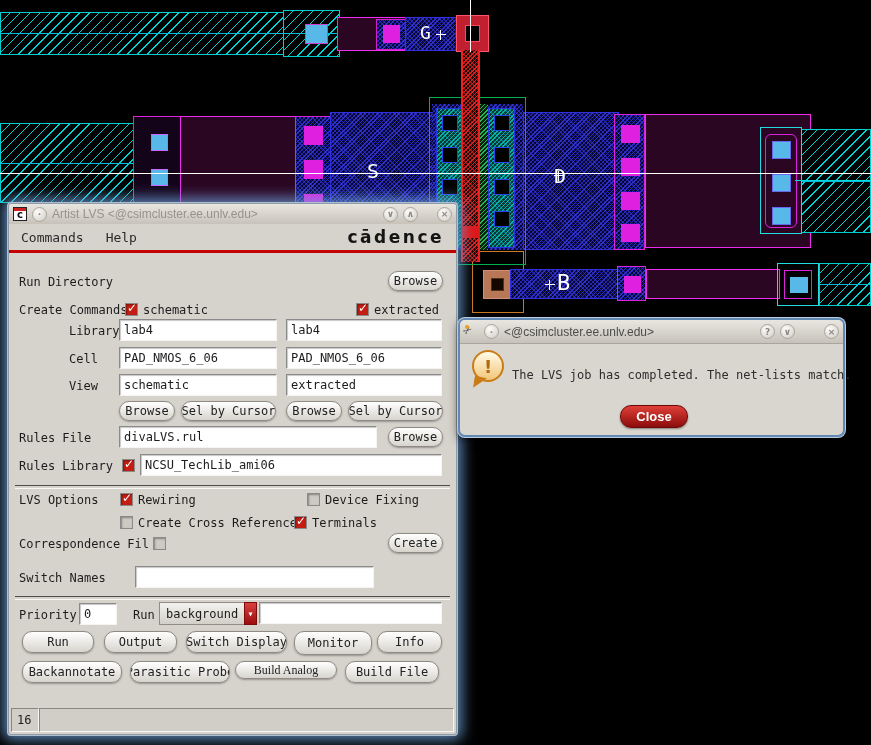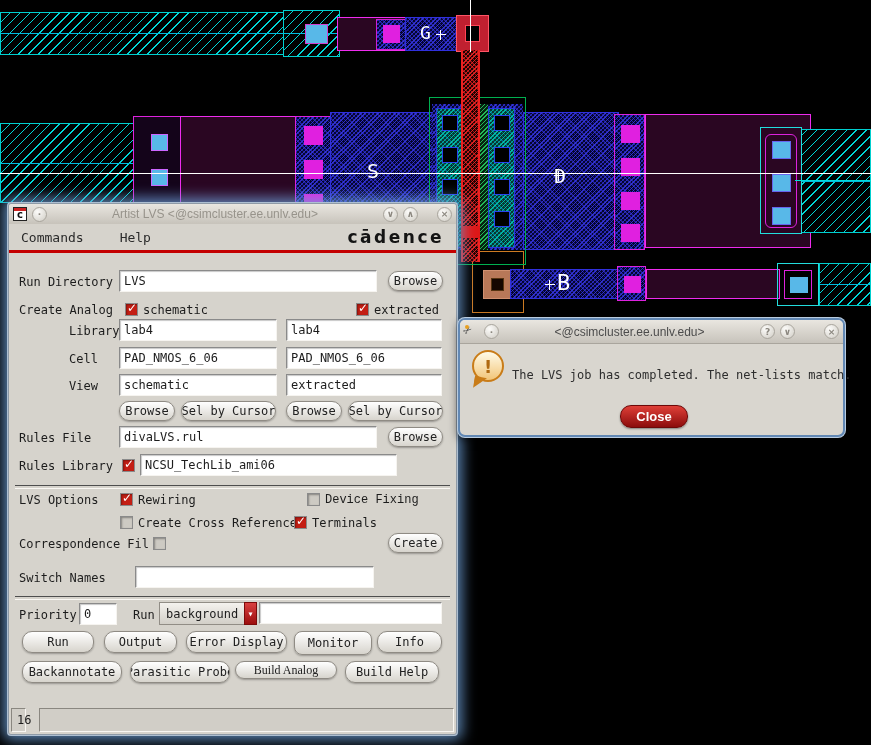--- a/index.html
+++ b/index.html
@@ -35,37 +35,37 @@
   .plusmark::before{content:"";position:absolute;left:4px;top:0;width:1px;height:10px;background:#fff;}
   .plusmark::after{content:"";position:absolute;left:0;top:4px;width:10px;height:1px;background:#fff;}
   .csq{position:absolute;box-sizing:border-box;}
 
   
   .win{position:absolute;background:#d6d3cc;border:1px solid #8e9aa6;border-radius:3px;
        box-shadow:0 0 0 1px #aebfd2,0 0 14px 5px rgba(120,175,235,.75),0 3px 10px rgba(0,0,0,.6);}
   .titlebar{position:absolute;left:0;top:0;right:0;height:20px;display:flex;align-items:center;
        gap:5px;padding:0 4px;background:linear-gradient(#e9e6e0,#c7c3bb);
        border-bottom:1px solid #a9a59d;border-radius:3px 3px 0 0;}
-  .title{flex:1;text-align:center;font:12px "Liberation Sans",sans-serif;color:#97938b;
+  .title{flex:1;text-align:left;font:12px "Liberation Sans",sans-serif;color:#97938b;
        white-space:nowrap;overflow:hidden;}
   .tbtn{width:15px;height:15px;border-radius:50%;flex:0 0 auto;
        background:radial-gradient(circle at 35% 30%,#fcfbf9,#d0cdc5);
        border:1px solid #a9a59d;color:#8b877f;font:bold 9px "DejaVu Sans",sans-serif;
        display:flex;align-items:center;justify-content:center;box-sizing:border-box;}
   .cadence-icon{width:14px;height:14px;background:#fff;border:1px solid #222;color:#111;
        font:bold 10px "DejaVu Sans",sans-serif;display:flex;align-items:flex-end;justify-content:center;
        box-shadow:inset 0 3px 0 0 #cc2020;box-sizing:border-box;line-height:1;}
   .tool-icon{width:15px;height:15px;position:relative;flex:0 0 auto;}
   .tool-icon span{position:absolute;left:-1px;top:-2px;font-size:14px;color:#4c4c4c;
        transform:rotate(-40deg);}
   .tool-icon::after{content:"";position:absolute;left:1px;top:1px;width:4px;height:4px;
        background:#e8a020;border-radius:50%;}
 
   .menubar{position:absolute;left:0;top:20px;right:0;height:29px;display:flex;align-items:center;
-       gap:36px;padding:0 12px;border-bottom:3px solid #c40000;background:#d6d3cc;
+       gap:22px;padding:0 12px;border-bottom:3px solid #c40000;background:#d6d3cc;
        font:13px "DejaVu Sans Mono",monospace;color:#2a2a2a;box-sizing:border-box;}
   .menu-item{cursor:default;}
   .logo{margin-left:auto;font-family:"DejaVu Sans",sans-serif;font-weight:600;font-size:17px;
        letter-spacing:2.5px;color:#141414;}
 
   .lbl{position:absolute;font:12px "DejaVu Sans Mono",monospace;color:#1c1c1c;white-space:nowrap;text-align:right;}
   .input{position:absolute;height:22px;background:#fff;border:1px solid;
        border-color:#8a8a8a #f6f4f0 #f6f4f0 #8a8a8a;box-shadow:inset 1px 1px 1px rgba(0,0,0,.22);
        font:12px "DejaVu Sans Mono",monospace;color:#1c1c1c;padding:0 4px;box-sizing:border-box;outline:none;}
   .input.disabled{background:#dbd8d1;color:#4a4a4a;}
@@ -217,24 +217,23 @@
       <span class="tbtn" style="margin-left:14px;">×</span>
     </div>
 
     <div class="menubar">
       <span class="menu-item">Commands</span>
       <span class="menu-item">Help</span>
       <span class="logo">cādence</span>
     </div>
 
     <span class="lbl" style="left:10px;top:71px;">Run Directory</span>
-    <input class="input" style="left: 110px; top: 66px; width: 258px;" value="LVS">
     <div class="btn" style="left:379px;top:67px;width:55px;">Browse</div>
 
-    <span class="lbl" style="left:10px;top:99px;">Create Analog</span>
+    <span class="lbl" style="left:10px;top:99px;">Create Commands</span>
     <span class="cb checked" style="left:116px;top:99px;">
         <span class="mark">✓</span>
       </span>
     <span class="lbl" style="left:134px;top:99px;">schematic</span>
     <span class="cb checked" style="left:347px;top:99px;">
         <span class="mark">✓</span>
       </span>
     <span class="lbl" style="left:365px;top:99px;">extracted</span>
 
     <span class="lbl" style="left:60px;top:120px;">Library</span>
@@ -255,31 +254,31 @@
     <div class="btn" style="left:339px;top:197px;width:95px;">Sel by Cursor</div>
 
     <span class="lbl" style="left:10px;top:227px;">Rules File</span>
     <input class="input" style="left: 110px; top: 222px; width: 258px;" value="divaLVS.rul">
     <div class="btn" style="left:379px;top:223px;width:55px;">Browse</div>
 
     <span class="lbl" style="left:10px;top:255px;">Rules Library</span>
     <span class="cb checked" style="left:113px;top:255px;">
         <span class="mark">✓</span>
       </span>
-    <input class="input" style="left: 131px; top: 250px; width: 257px;" value="NCSU_TechLib_ami06">
+    <input class="input" style="left: 131px; top: 250px; width: 302px;" value="NCSU_TechLib_ami06">
 
     <div class="hsep" style="top:281px;"></div>
 
     <span class="lbl" style="left:10px;top:289px;">LVS Options</span>
     <span class="cb checked" style="left:111px;top:289px;">
         <span class="mark">✓</span>
       </span>
     <span class="lbl" style="left:129px;top:289px;">Rewiring</span>
     <span class="cb" style="left:298px;top:289px;"></span>
-    <span class="lbl" style="left:316px;top:289px;font-family:Liberation Mono, monospace;">Device Fixing</span>
+    <span class="lbl" style="left:316px;top:289px;">Device Fixing</span>
     <span class="cb" style="left:111px;top:312px;"></span>
     <span class="lbl" style="left:129px;top:312px;">Create Cross Reference</span>
     <span class="cb checked" style="left:285px;top:312px;">
         <span class="mark">✓</span>
       </span>
     <span class="lbl" style="left:303px;top:312px;">Terminals</span>
 
     <span class="lbl" style="left:10px;top:333px;">Correspondence Fil</span>
     <span class="cb" style="left:144px;top:333px;"></span>
     <div class="btn" style="left:379px;top:329px;width:55px;">Create</div>
@@ -293,30 +292,30 @@
     <input class="input" style="left: 70px; top: 399px; width: 38px;" value="0">
     <span class="lbl" style="left:124px;top:404px;">Run</span>
     <div class="dd" style="left:150px;top:398px;width:98px;">
       <span class="dd-label">background</span>
       <span class="dd-arrow">▾</span>
     </div>
     <input class="input" style="left: 250px; top: 398px; width: 183px;" value="">
 
     <div class="btn" style="left:13px;top:427px;width:72px;height:22px;">Run</div>
     <div class="btn" style="left:95px;top:427px;width:73px;height:22px;">Output</div>
-    <div class="btn" style="left:177px;top:427px;width:101px;height:22px;">Error Display</div>
-    <div class="btn" style="left:285px;top:427px;width:78px;height:24px;border-radius:8px;">Monitor</div>
+    <div class="btn" style="left:177px;top:427px;width:101px;height:22px;">Switch Display</div>
+    <div class="btn" style="left:285px;top:427px;width:78px;height:24px;">Monitor</div>
     <div class="btn" style="left:368px;top:427px;width:65px;height:22px;">Info</div>
 
     <div class="btn" style="left:13px;top:457px;width:100px;height:22px;">Backannotate</div>
     <div class="btn" style="left:121px;top:457px;width:100px;height:22px;">Parasitic Probe</div>
     <div class="btn" style="left:226px;top:457px;width:102px;height:18px;font-family:Liberation Serif, serif;">Build Analog</div>
-    <div class="btn" style="left:336px;top:457px;width:94px;height:22px;">Build Help</div>
-
-    <div class="statuscell" style="left:2px;top:504px;width:15px;">16</div>
+    <div class="btn" style="left:336px;top:457px;width:94px;height:22px;">Build File</div>
+
+    <div class="statuscell" style="left:2px;top:504px;width:28px;">16</div>
     <div class="statuscell" style="left:30px;top:504px;width:415px;"></div>
   </div>
 
   <div id="msgdlg" style="z-index:20;">
     <div class="titlebar">
       <span class="tool-icon">
           <span>✂</span>
         </span>
       <span class="tbtn">·</span>
       <span class="title" style="color:#4c4c4c;">&lt;@csimcluster.ee.unlv.edu&gt;</span>

